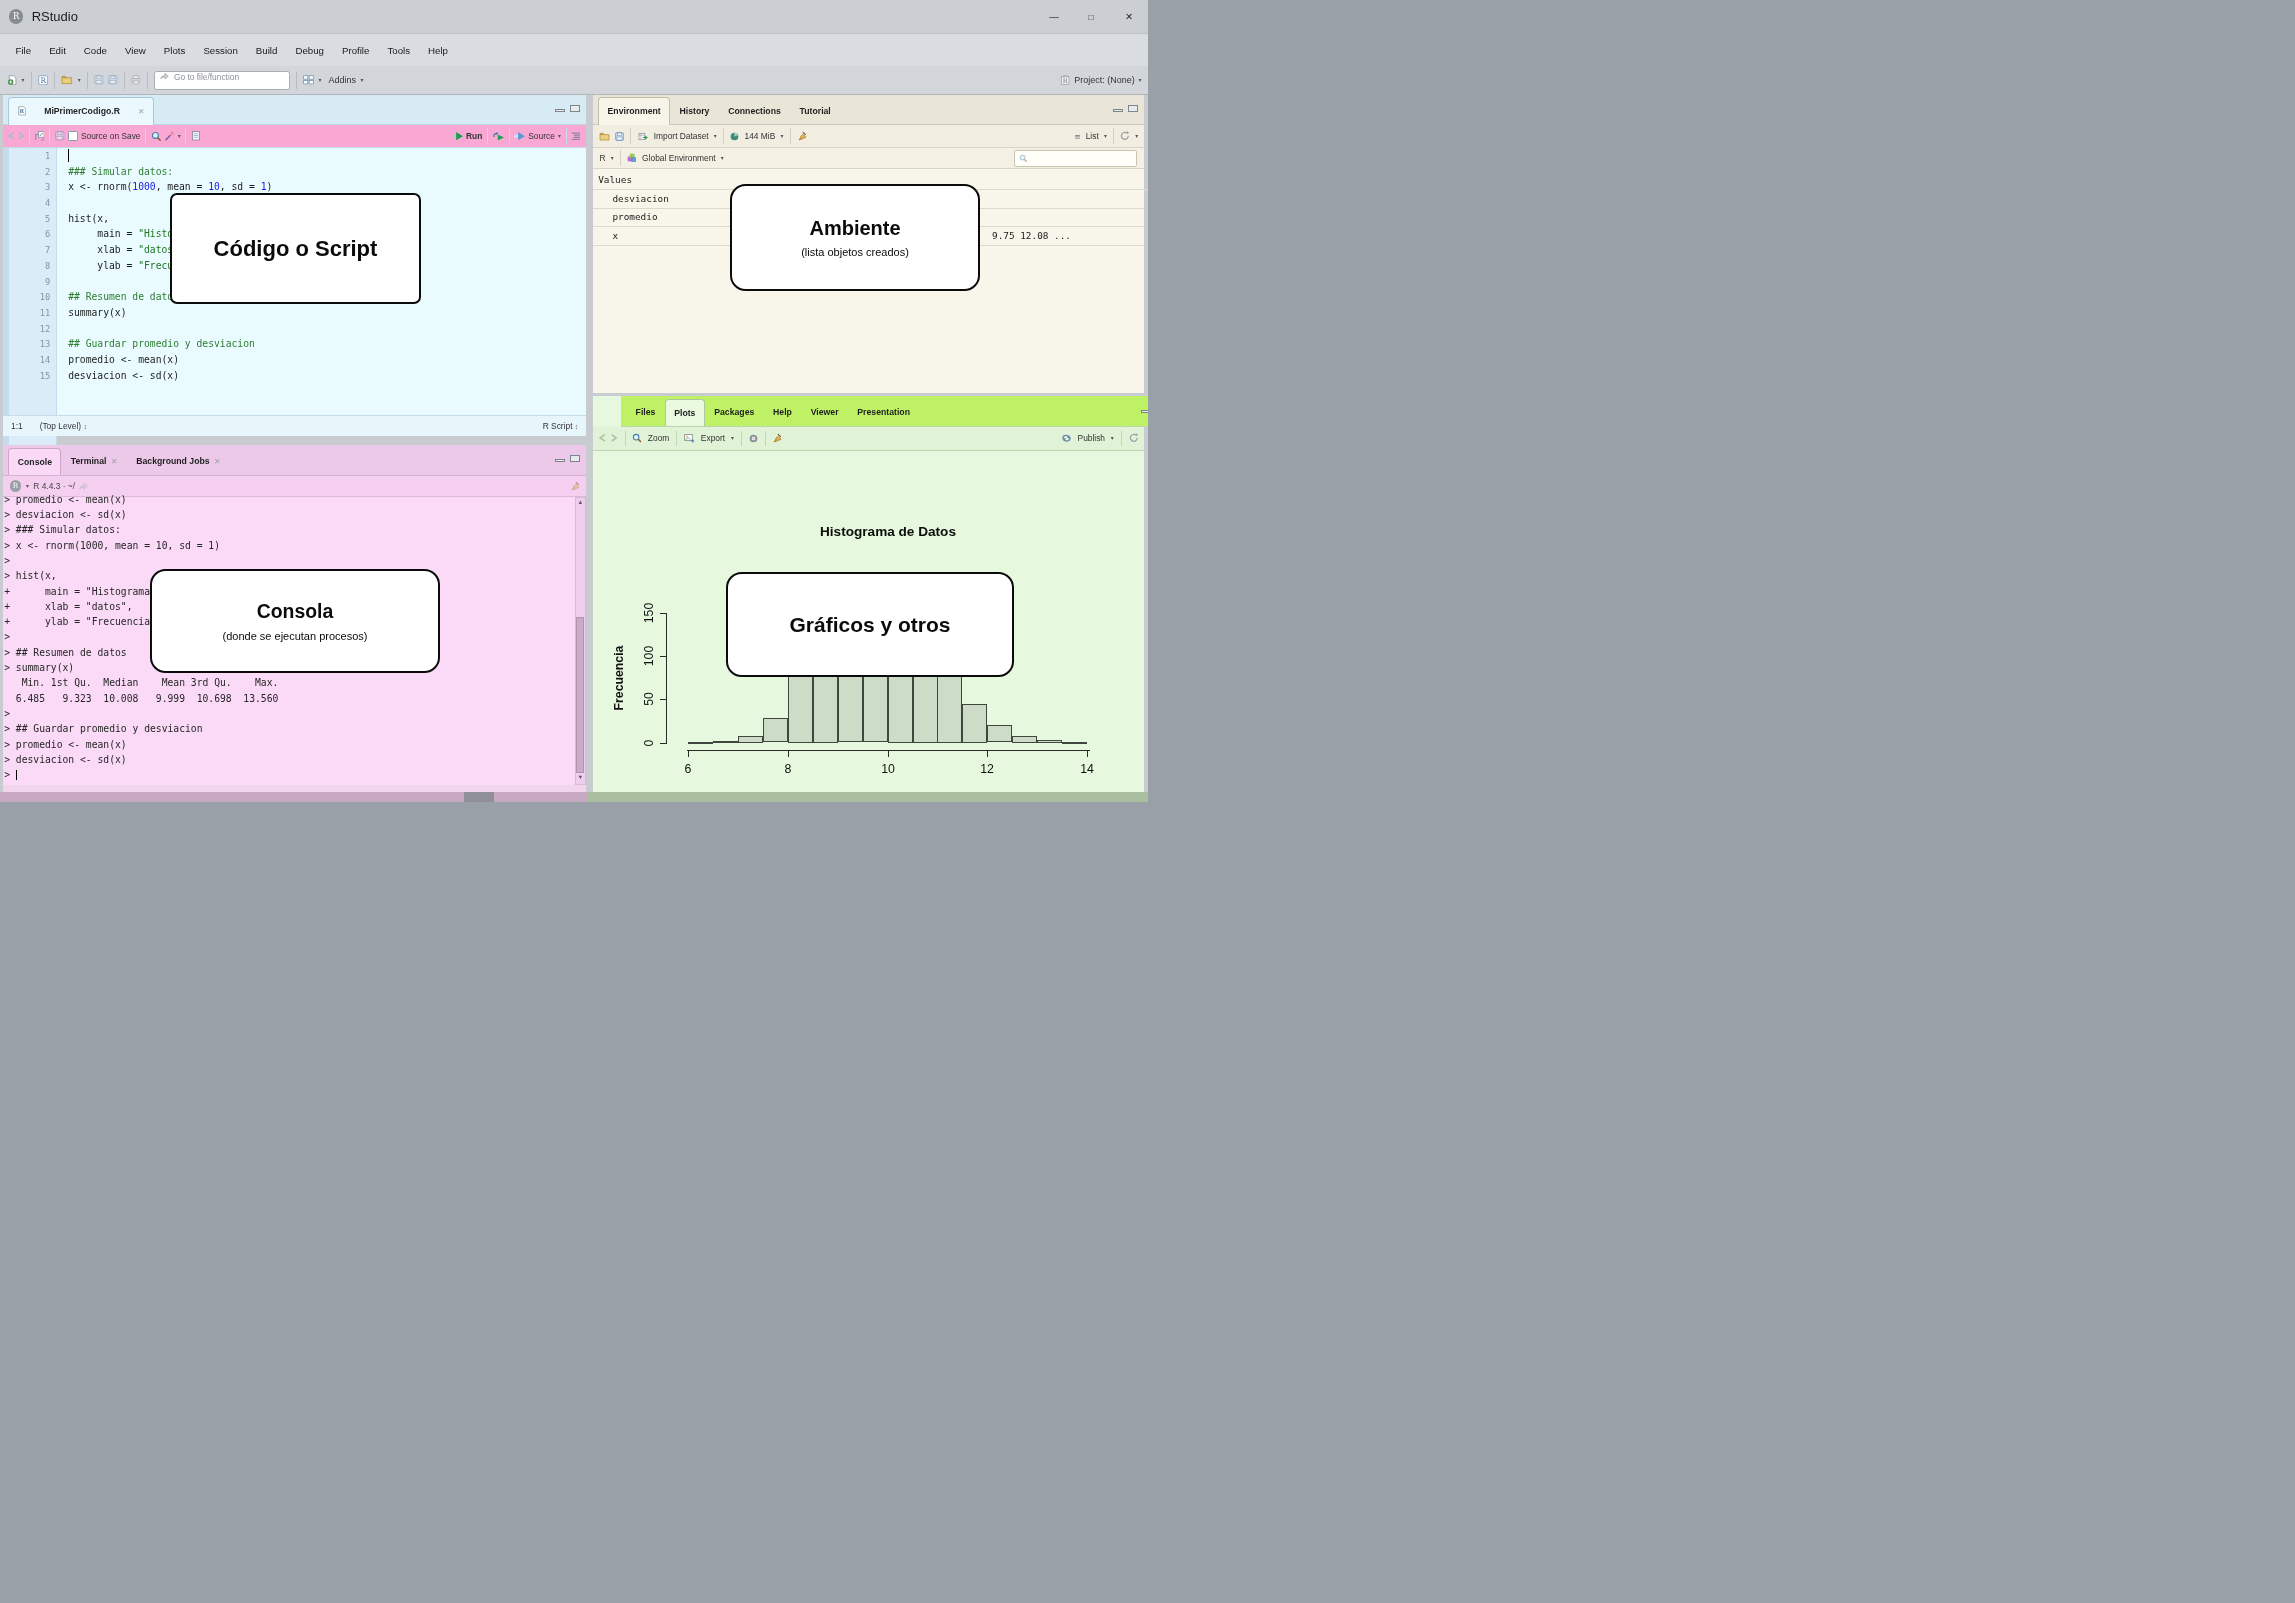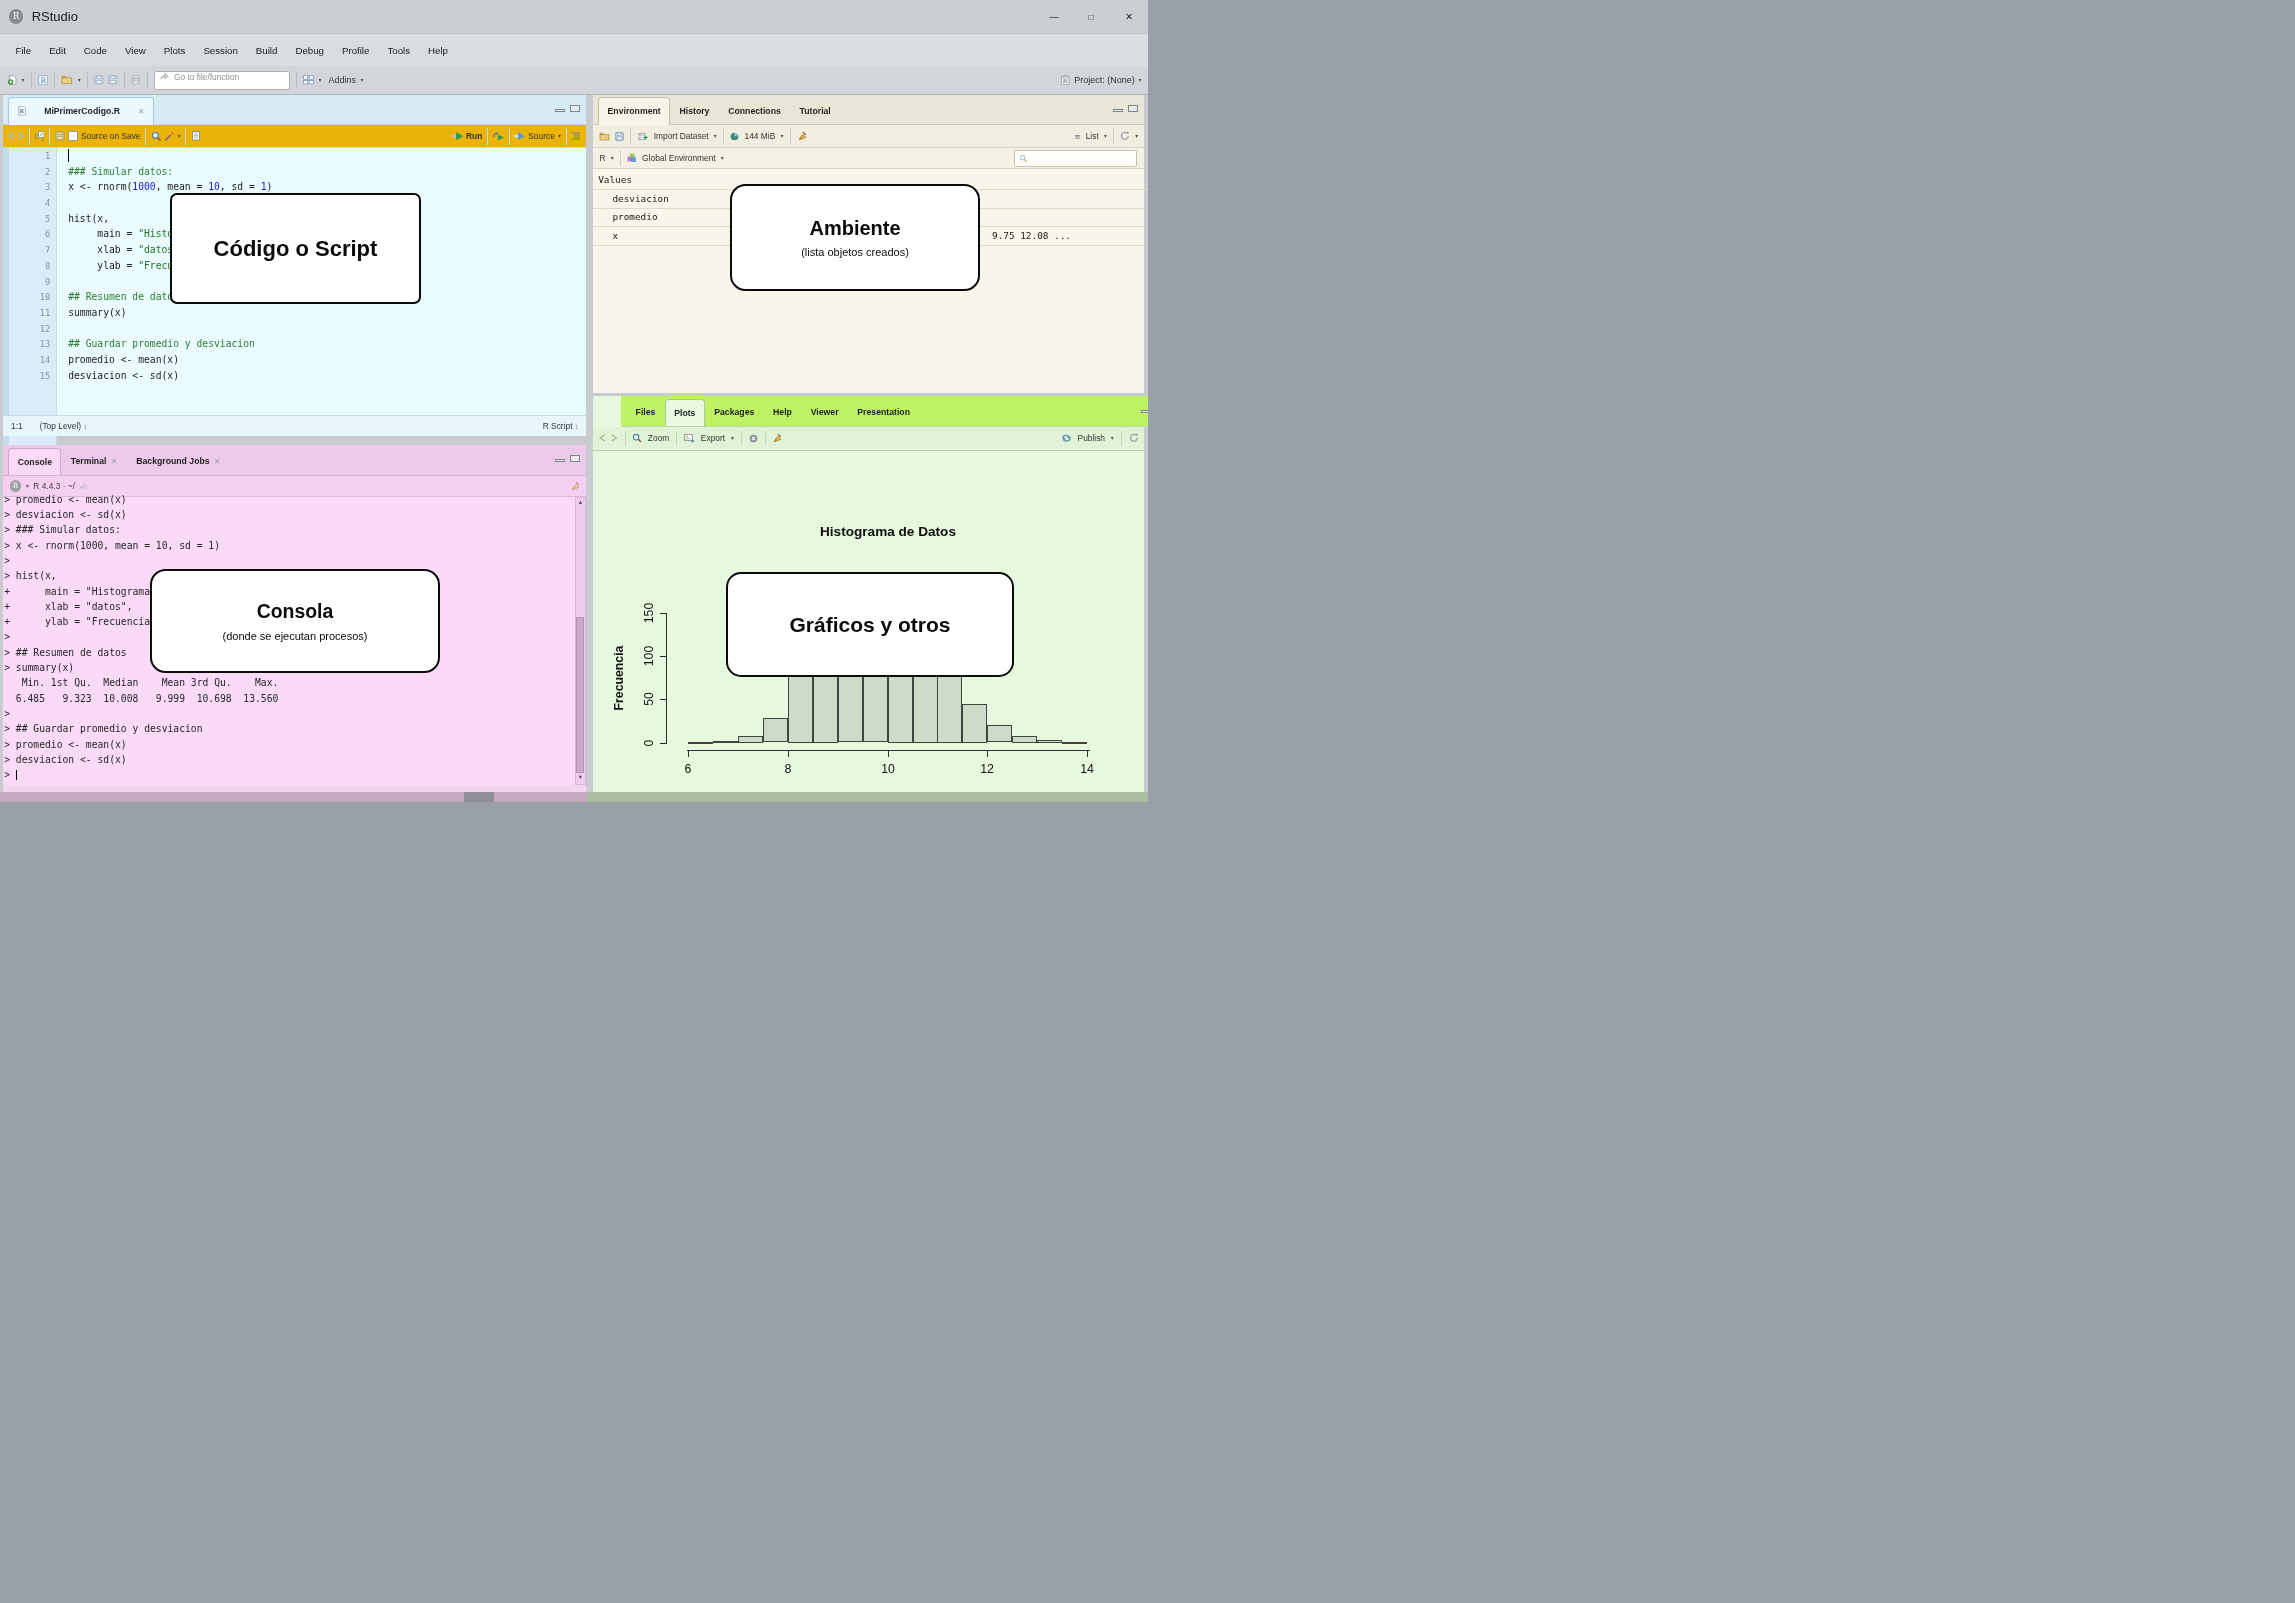--- a/index.html
+++ b/index.html
@@ -23,21 +23,21 @@
   .tabstrip{position:absolute;left:0;top:0;width:100%;display:flex;align-items:flex-end;padding-left:5.2px;box-sizing:border-box;}
   .tab{display:flex;align-items:center;gap:4.5px;padding:0 8.4px;height:26.6px;font-size:8.7px;font-weight:bold;color:#1f1f1f;border:0.6px solid transparent;border-bottom:none;border-radius:3.9px 3.9px 0 0;}
   .tab .close{font-weight:normal;color:#9aa0a6;font-size:7.8px;}
   .pane-ctls{position:absolute;right:6.5px;top:9.7px;display:flex;gap:5.2px;}
   .pc{width:9.7px;height:7.8px;border:0.6px solid #7f858c;background:#e8eaec;box-sizing:border-box;}
   .pc.min{height:3.9px;margin-top:3.9px;}
   
   .source-pane{left:3.2px;top:95px;width:583px;height:341px;background:#e9fbfe;}
   .src-strip{height:30px;background:#d7ebf5;border-bottom:0.6px solid #bcd6e4;}
   .src-tab-active{background:#ebf8fd;border-color:#a7c8da;margin-bottom:-0.6px;gap:18px;}
-  .src-toolbar{left:0;top:30px;width:100%;height:23px;background:#eab308;border-bottom:0.6px solid #c2dcea;display:flex;align-items:center;padding:0 5.2px;gap:3px;box-sizing:border-box;font-size:8.4px;color:#333;}
+  .src-toolbar{left:0;top:30px;width:100%;height:23px;background:#f9a8d4;border-bottom:0.6px solid #c2dcea;display:flex;align-items:center;padding:0 5.2px;gap:3px;box-sizing:border-box;font-size:8.4px;color:#333;}
   .code-area{left:0;top:53px;width:100%;height:308px;overflow:hidden;}
   .fold-strip{left:0;top:53px;width:5.8px;height:308px;background:#c3ddee;}
   .gutter{left:5.8px;top:53px;width:47px;height:308px;background:#d9ecf8;border-right:0.6px solid #c4dcec;}
   .code-line{height:15.7px;line-height:15.7px;white-space:pre;font-family:"DejaVu Sans Mono",monospace;font-size:9.7px;color:#1c1c1c;}
   .code-line .ln{display:inline-block;width:47px;text-align:right;color:#8194ad;font-size:8.7px;}
   .code-line .ct{padding-left:18px;}
   .tok-cm{color:#2e7d32;} .tok-nu{color:#1a1ae6;} .tok-st{color:#207520;} .tok-tx{color:#1c1c1c;}
   .cursor-v{width:1.3px;background:#000;}
   .src-status{left:0;top:320px;width:100%;height:21.4px;background:#e7f6fb;border-top:0.6px solid #c2dcea;display:flex;align-items:center;font-size:8.4px;color:#333;padding:0 7.8px;gap:17px;box-sizing:border-box;}
   .updn{font-size:7.1px;color:#666;}
@@ -704,18 +704,18 @@
     <div class="c-title" style="font-size:22px;">Código o Script</div>
   </div>
   <div class="callout" style="left:730px;top:184px;width:246px;height:103px;">
     <div class="c-title" style="font-size:20px;">Ambiente</div>
     <div class="c-sub">(lista objetos creados)</div>
   </div>
   <div class="callout" style="left:150px;top:569px;width:286px;height:100px;">
     <div class="c-title" style="font-size:19.4px;">Consola</div>
     <div class="c-sub">(donde se ejecutan procesos)</div>
   </div>
-  <div class="callout" style="left:726px;top:572px;width:284px;height:101px;border-radius:15px;">
+  <div class="callout" style="left:726px;top:572px;width:284px;height:101px;">
     <div class="c-title" style="font-size:21px;">Gráficos y otros</div>
   </div>
 
 </div>
 
 
 </body></html>

